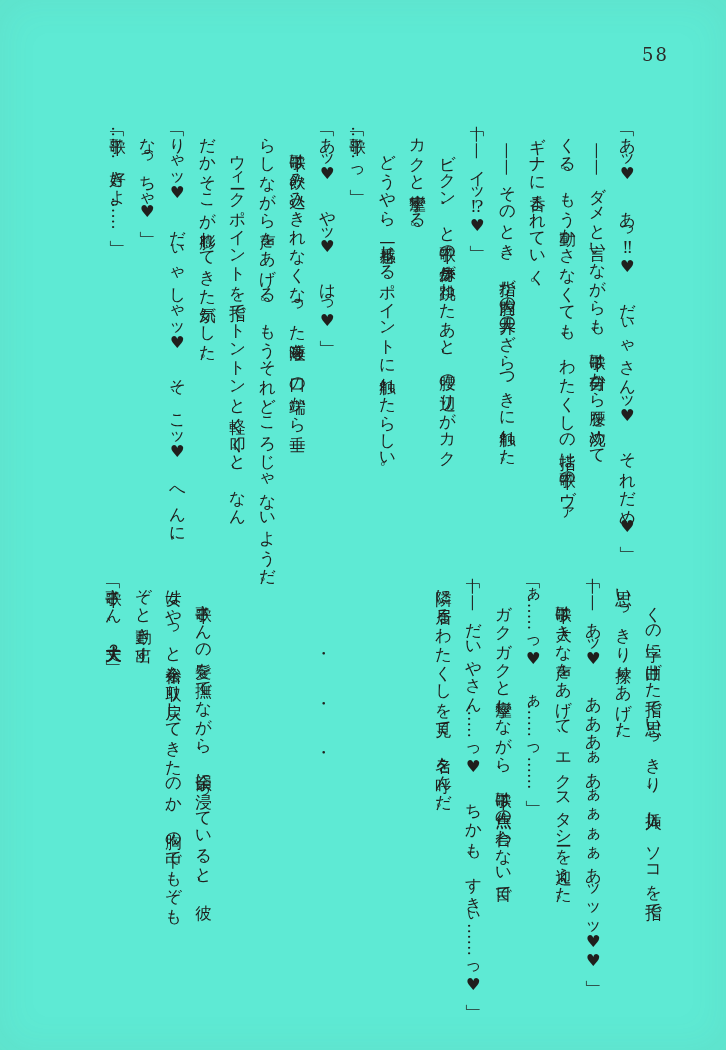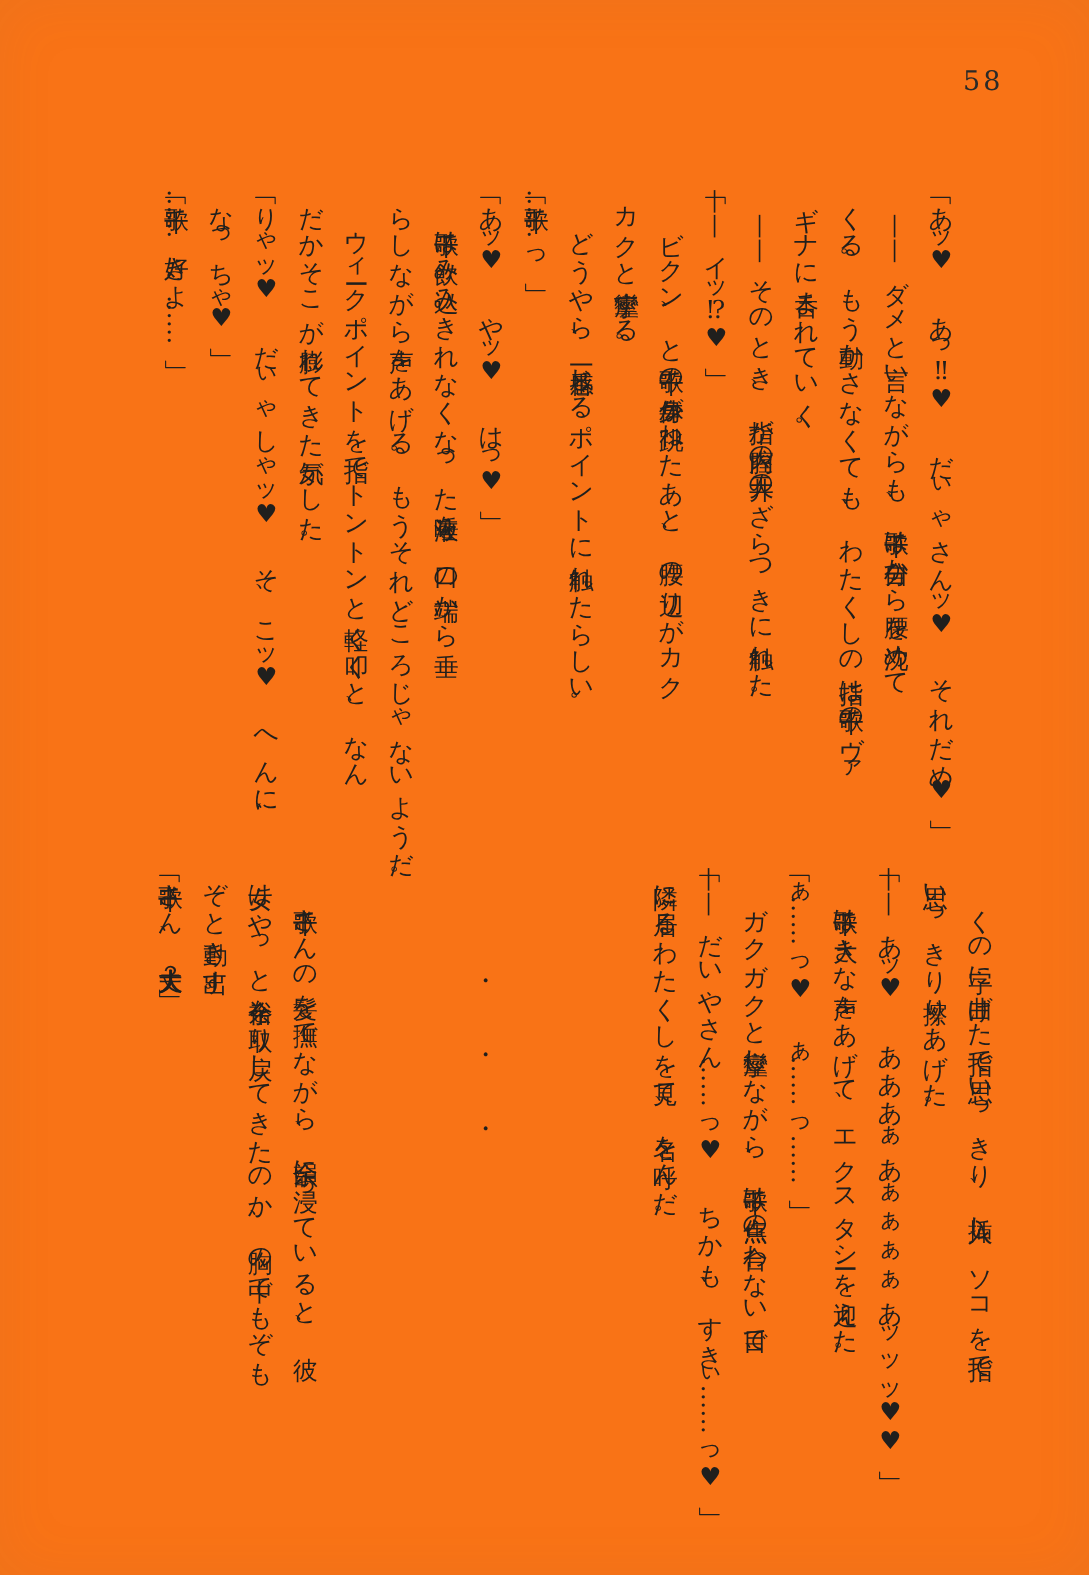--- a/index.html
+++ b/index.html
@@ -4,21 +4,21 @@
 <style>
   html, body {
     margin: 0;
     padding: 0;
     background: #e8e6e2;
   }
   .page {
     position: relative;
     width: 726px;
     height: 1050px;
-    background: #f97316;
+    background: #5eead4;
     overflow: hidden;
     font-family: "DejaVu Serif", "Liberation Serif", serif;
     color: #201f1d;
     box-shadow: inset 0 0 40px rgba(120,110,95,0.08);
   }
   .page-number {
     position: absolute;
     top: 44px;
     left: 642px;
     font-size: 18px;

